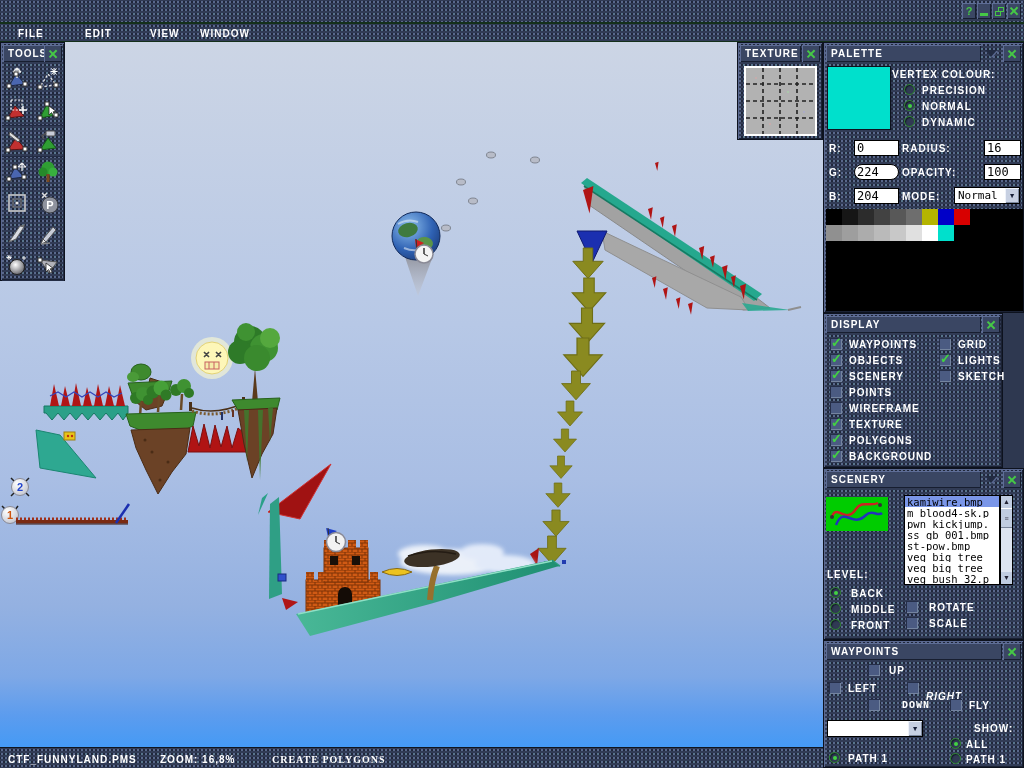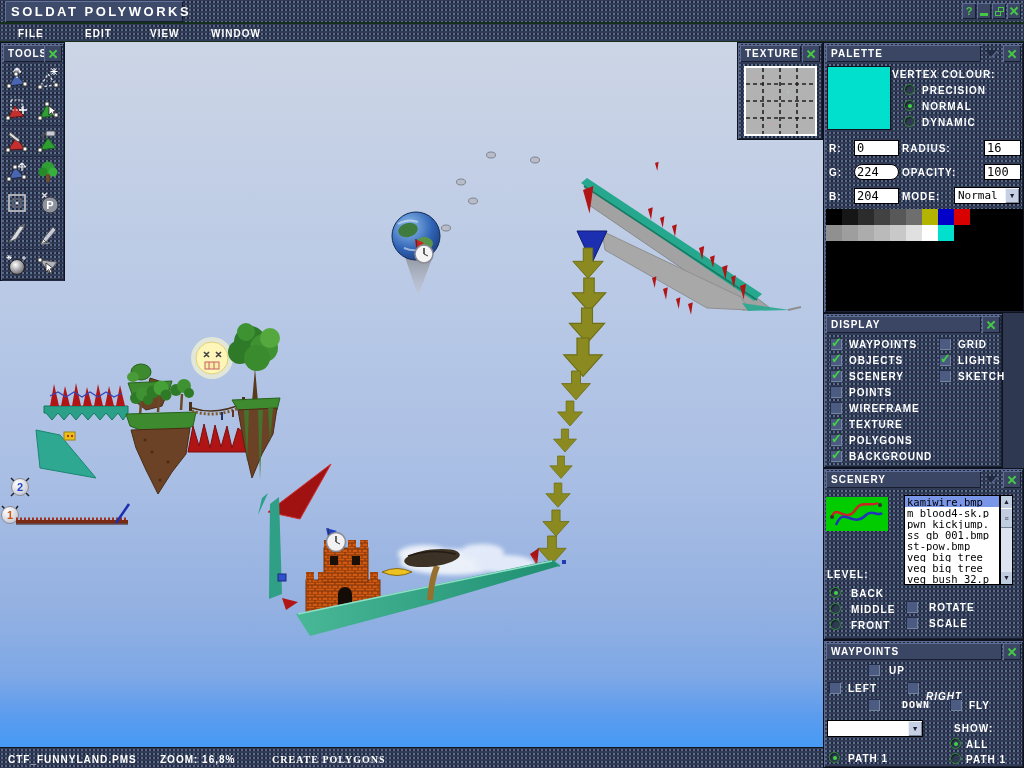--- a/index.html
+++ b/index.html
@@ -319,24 +319,20 @@
   <g>
     <path d="M382 530 Q397 523 412 530 Q397 537 382 530 Z" fill="#ecc220" stroke="#8a6a10"></path>
     <path d="M437 524 C433 534 431 544 430 558" stroke="#96702e" stroke-width="6" fill="none"></path>
     <ellipse cx="432" cy="516" rx="28" ry="8.5" fill="#3c3226" transform="rotate(-7 432 516)"></ellipse>
     <path d="M408 514 q24 -8 48 -2" stroke="#241c14" stroke-width="1.5" fill="none"></path>
   </g>
 </svg>
 </div>
 
 <div class="dots" style="position:absolute;left:0;top:0;width:1024px;height:24px;border-bottom:2px solid #14301a;z-index:20;">
-  <div style="position:absolute;left:5px;top:1px;width:178px;height:21px;background:#3d4a6a;
-              box-shadow: inset 1px 1px 0 #63729c, inset -1px -1px 0 #171e30;display:flex;align-items:center;">
-    <span class="lbl" style="font-size:13px;letter-spacing:2.5px;padding-left:6px;">Soldat PolyWorks</span>
-  </div>
   <div class="sqbtn" style="right:48px;top:3px;width:14px;height:16px;">
     <span style="color:#46c846;font-weight:bold;font-size:11px;">?</span>
   </div>
   <div class="sqbtn" style="right:33px;top:3px;width:14px;height:16px;">
     <span style="width:8px;height:2.5px;background:#46c846;margin-top:7px;"></span>
   </div>
   <div class="sqbtn" style="right:18px;top:3px;width:14px;height:16px;">
     <span style="position:relative;width:9px;height:9px;">
       <span style="position:absolute;right:0;top:0;width:6px;height:5px;border:1.4px solid #46c846;"></span>
       <span style="position:absolute;left:0;bottom:0;width:6px;height:5px;border:1.4px solid #46c846;background:#3b4764;"></span>
@@ -344,21 +340,21 @@
   </div>
   <div class="sqbtn" style="right:3px;top:3px;width:14px;height:16px;">
     <span class="xg"></span>
   </div>
 </div>
 
 <div class="dots" style="position:absolute;left:0;top:24px;width:1024px;height:18px;border-bottom:1px solid #14301a;z-index:20;">
   <span class="lbl" style="position:absolute;left:18px;top:4px;">File</span>
   <span class="lbl" style="position:absolute;left:85px;top:4px;">Edit</span>
   <span class="lbl" style="position:absolute;left:150px;top:4px;">View</span>
-  <span class="lbl" style="position:absolute;left:211px;top:4px;text-align:center;">Window</span>
+  <span class="lbl" style="position:absolute;left:200px;top:4px;text-align:center;">Window</span>
 </div>
 
 <div class="panel dots" style="left:0;top:42px;width:65px;height:239px;z-index:10;">
   <div class="ptitle">
     <span class="lbl">Tools</span>
   </div>
   <div class="sqbtn" style="right:2px;top:2px;">
     <span class="xg"></span>
   </div>
   <div style="position:absolute;left:1px;top:21px;display:grid;grid-template-columns:31px 31px;">
@@ -644,21 +640,21 @@
   <span class="cb" style="position:absolute;left:44px;top:58px;"></span>
   <span class="lbl" style="position:absolute;left:78px;top:59px;font-family:Liberation Mono, monospace;">Down</span>
   <span class="cb" style="position:absolute;left:126px;top:58px;"></span>
   <span class="lbl" style="position:absolute;left:145px;top:59px;">Fly</span>
 
   <div class="ddown" style="left:3px;top:79px;width:96px;">
     <span class="val"></span>
     <span class="ddbtn">▼</span>
   </div>
 
-  <span class="lbl" style="position:absolute;left:108px;top:82px;padding-left:22px;">Show:</span>
+  <span class="lbl" style="position:absolute;left:128px;top:82px;padding-left:22px;">Show:</span>
   <span class="rd on" style="position:absolute;left:126px;top:97px;"></span>
   <span class="lbl" style="position:absolute;left:142px;top:98px;">All</span>
   <span class="rd" style="position:absolute;left:126px;top:112px;"></span>
   <span class="lbl" style="position:absolute;left:142px;top:113px;">Path 1</span>
   <span class="rd on" style="position:absolute;left:5px;top:111px;"></span>
   <span class="lbl" style="position:absolute;left:24px;top:112px;">Path 1</span>
 </div>
 
 <div class="dots" style="position:absolute;left:0;top:747px;width:823px;height:21px;border-top:1px solid #10161f;z-index:15;">
   <span class="lbl" style="position:absolute;left:8px;top:6px;">ctf_funnyland.PMS</span>

